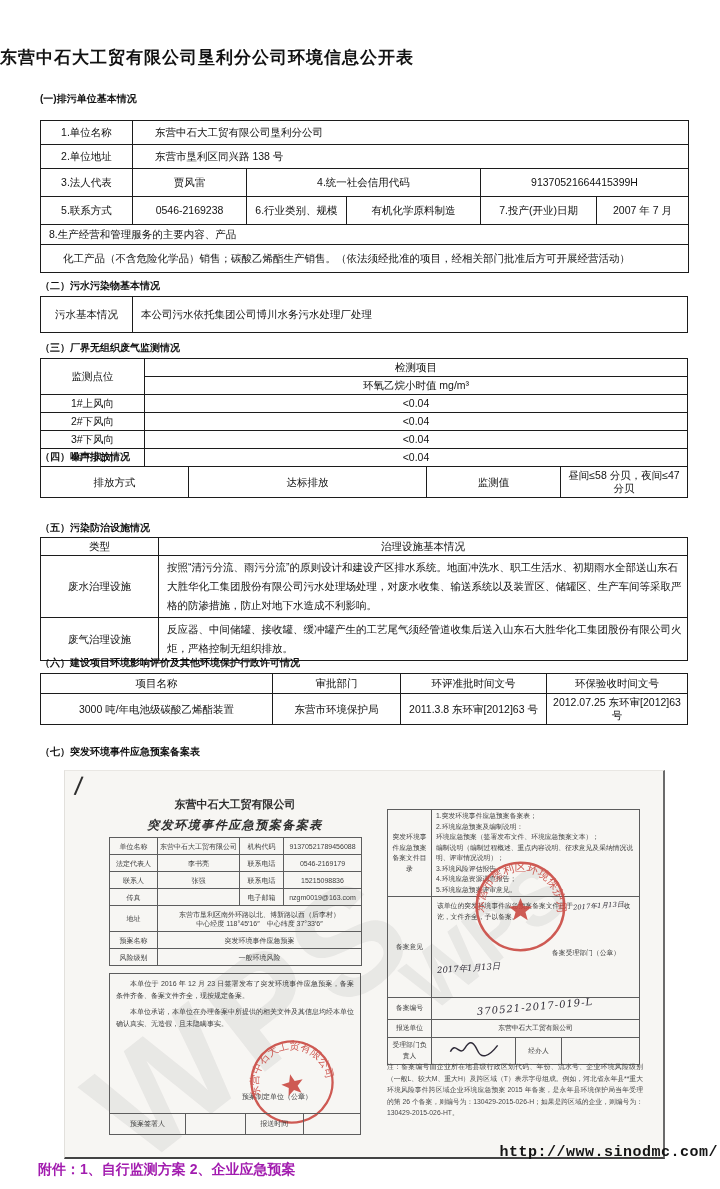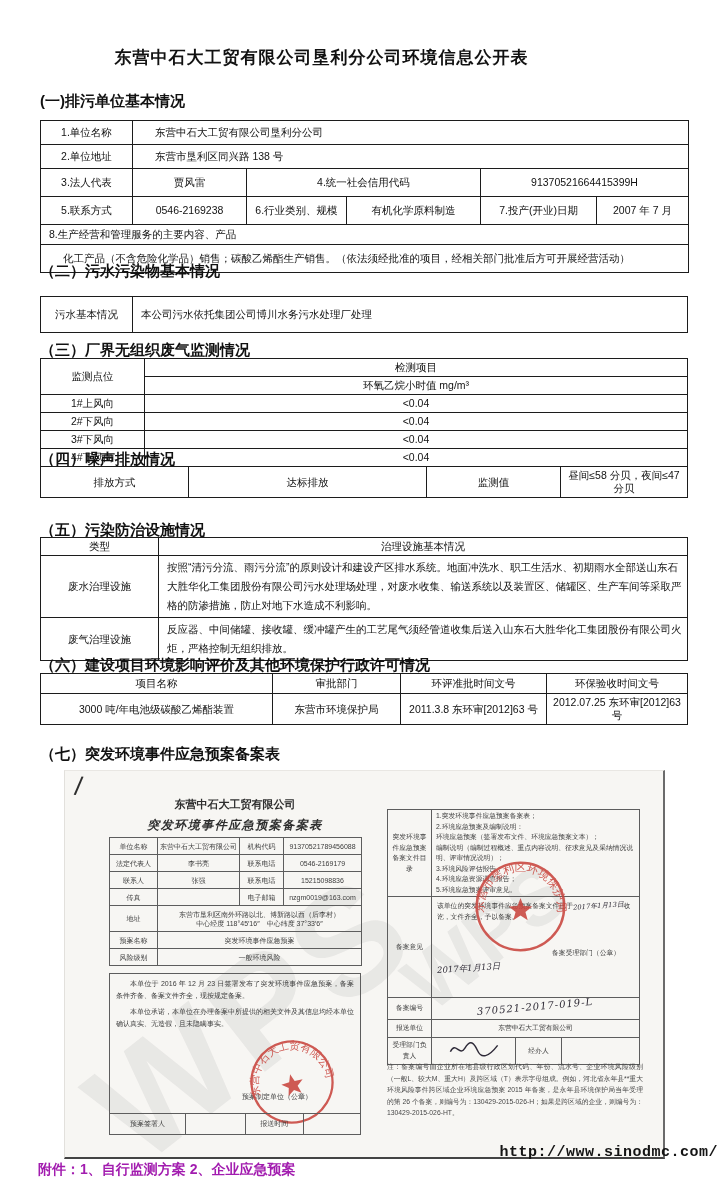--- a/index.html
+++ b/index.html
@@ -1,21 +1,21 @@
 <!DOCTYPE html>
 <html><head>
 <meta charset="utf-8">
 <style>
   html,body{margin:0;padding:0;background:#fff;}
   body{width:720px;height:1189px;position:relative;overflow:hidden;
        font-family:"Liberation Sans","DejaVu Sans",sans-serif;color:#111;}
   .abs{position:absolute;}
   
-  #doc-title{top:46px;left:8px;width:627px;text-align:center;font-size:17px;font-weight:bold;letter-spacing:1px;}
-  .sec-h{left:40px;font-size:15px;font-weight:bold;}
+  #doc-title{top:46px;left:0;width:627px;font-size:17px;font-weight:bold;letter-spacing:1px;}
+  .sec-h{left:40px;font-size:10px;font-weight:bold;}
   table.doc{border-collapse:collapse;width:648px;table-layout:fixed;}
   table.doc td{border:1px solid #1c1c1c;font-size:10.5px;line-height:13px;padding:2px 4px;
                text-align:center;vertical-align:middle;overflow:hidden;}
   table.doc td.lt{text-align:left;padding-left:8px;}
   table.doc td.ind{text-align:left;padding-left:22px;}
   .doc-wrap{left:40px;}
   
   #scan{left:64px;top:770px;width:598px;height:386px;background:#f7f6f3;
         border-right:2px solid #6b6b6b;border-bottom:2px solid #444;
         border-left:1px solid #e2e0dc;border-top:1px solid #e9e7e3;
@@ -101,21 +101,21 @@
     <tr style="height:20px">
       <td class="lt" colspan="6">8.生产经营和管理服务的主要内容、产品</td>
     </tr>
     <tr style="height:28px">
       <td class="ind" colspan="6">化工产品（不含危险化学品）销售；碳酸乙烯酯生产销售。（依法须经批准的项目，经相关部门批准后方可开展经营活动）</td>
     </tr>
   </tbody>
     </table>
 </div>
 
-<div class="abs sec-h" style="top:262px">（二）污水污染物基本情况</div>
+<div class="abs sec-h" style="top:279px">（二）污水污染物基本情况</div>
 <div class="abs doc-wrap" style="top:296px">
   <table class="doc">
     <colgroup>
         <col style="width:92px">
         <col>
       </colgroup>
     <tbody>
         <tr style="height:36px">
       <td>污水基本情况</td>
       <td class="lt">本公司污水依托集团公司博川水务污水处理厂处理</td>

